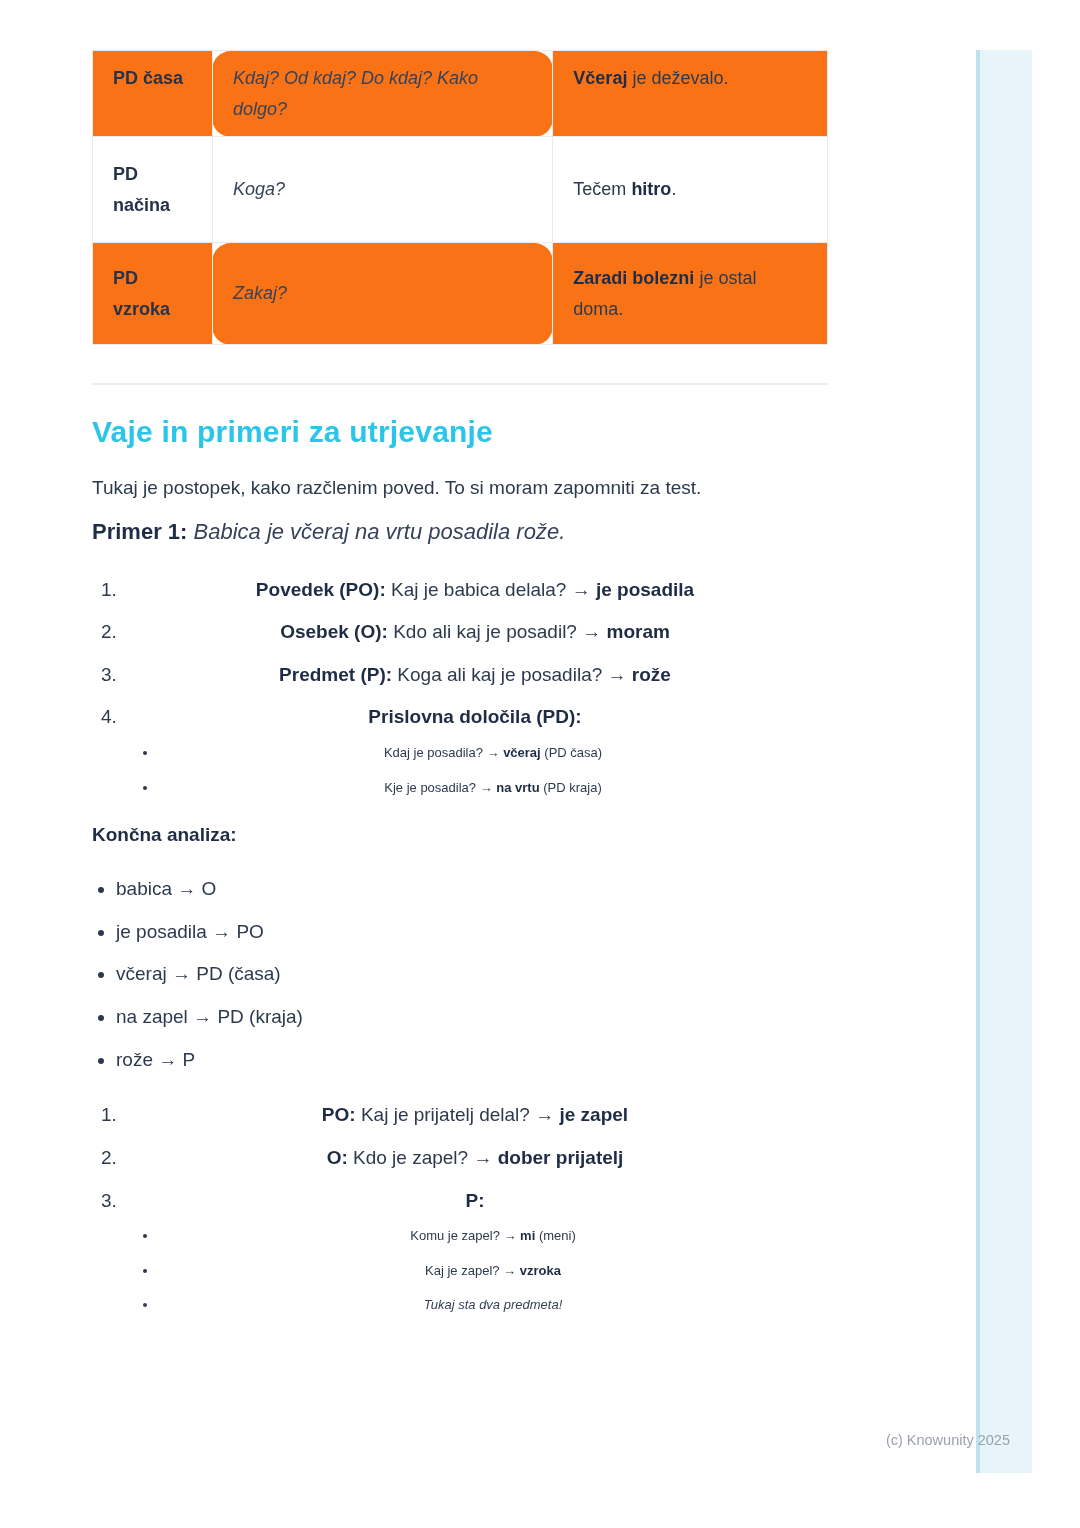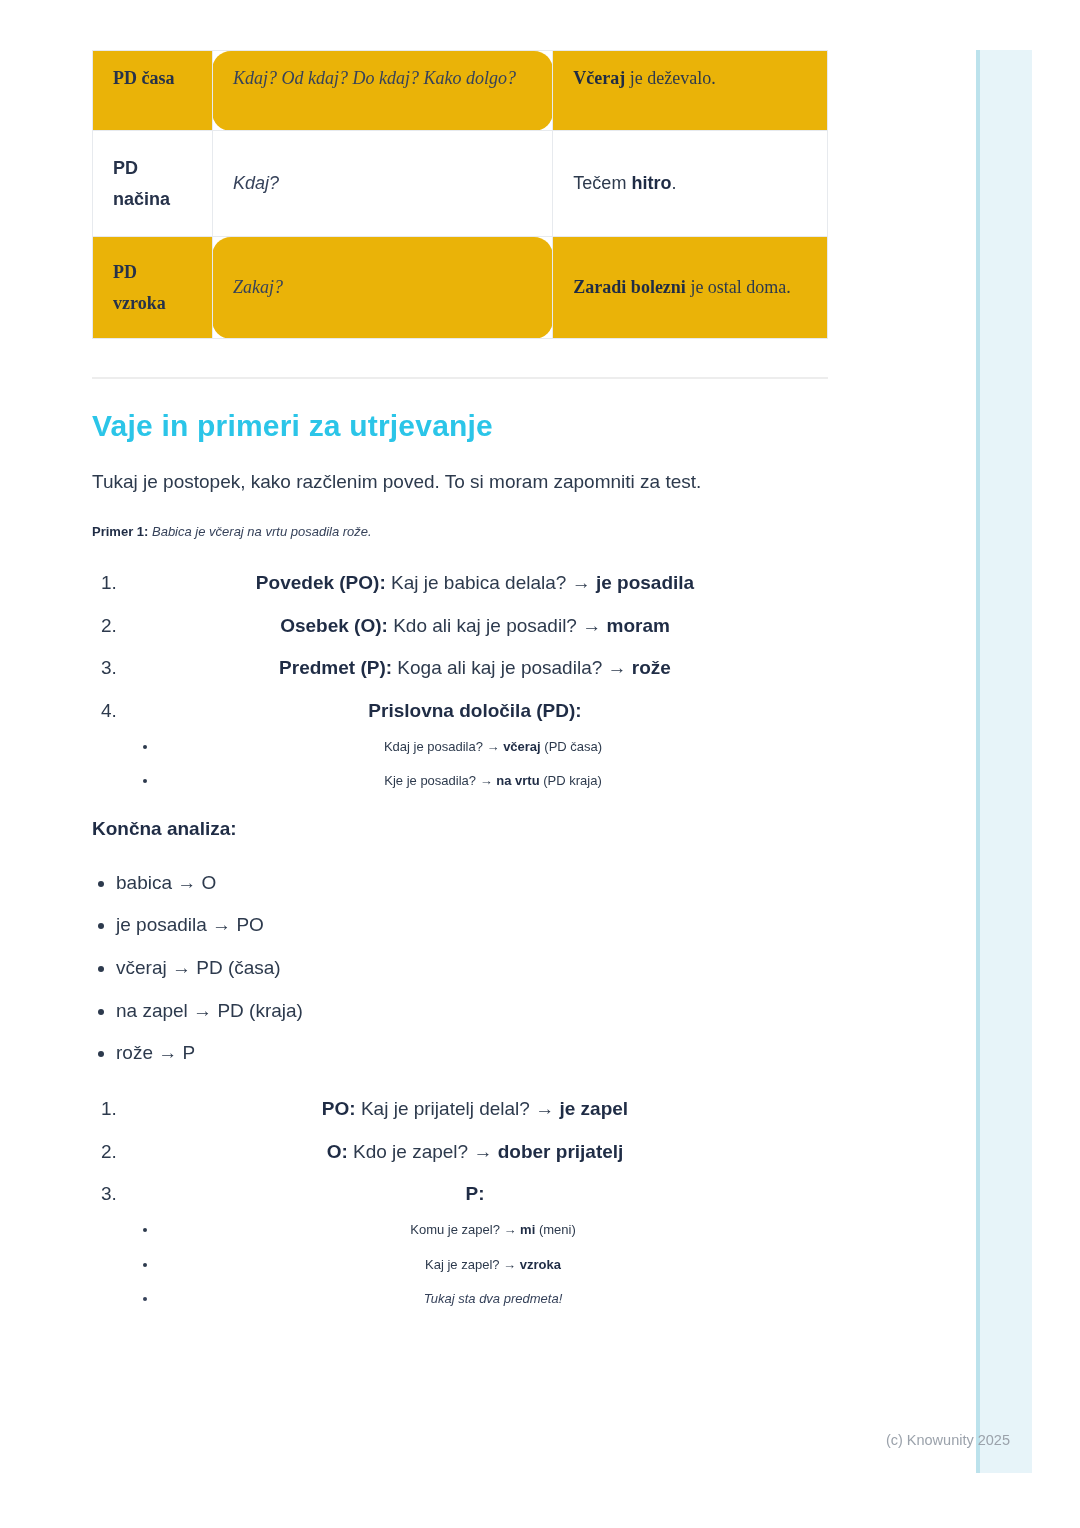--- a/index.html
+++ b/index.html
@@ -36,21 +36,21 @@
     margin-top: 50px;
     font-size: 18px;
   }
   table.pd-table td {
     border: 1px solid #e7eaee;
     vertical-align: middle;
     padding: 12px 20px;
     line-height: 1.7;
     background: #ffffff;
   }
-  table.pd-table tr.row-alt td { background: #eab308; font-family: Liberation Serif, serif; }
+  table.pd-table tr.row-alt td { background: #f97316; }
   tr.row-1 td { height: 80px; vertical-align: top; }
   tr.row-2 td { height: 106px; }
   tr.row-3 td { height: 102px; }
   td.col-label  { width: 120px; font-weight: bold; color: #26324a; }
   td.col-question { width: 341px; font-style: italic; color: #36425a; border-radius: 19px; }
   td.col-example { width: 275px; }
   .b { font-weight: bold; color: #1f2c45; }
 
   
   hr.divider {
@@ -66,22 +66,22 @@
     font-weight: bold;
     color: #2bc5e8;
     letter-spacing: 0.2px;
   }
   p.intro {
     margin: 26px 0 0 0;
     font-size: 19px;
     line-height: 1.35;
   }
   p.primer {
-    margin: 28px 0 0 0;
-    font-size: 13px;
+    margin: 16px 0 0 0;
+    font-size: 22px;
     line-height: 1.35;
   }
   p.primer .label { font-weight: bold; color: #1f2c45; }
   p.primer .sentence { font-style: italic; color: #36425a; }
 
   ol.steps {
     margin: 30px 0 0 0;
     padding-left: 30px;
     font-size: 19px;
     line-height: 1.35;
@@ -132,21 +132,21 @@
 
   <table class="pd-table">
     <tbody>
       <tr class="row-1 row-alt">
         <td class="col-label">PD časa</td>
         <td class="col-question">Kdaj? Od kdaj? Do kdaj? Kako dolgo?</td>
         <td class="col-example"><span></span><span class="b">Včeraj</span><span> je deževalo.</span></td>
       </tr>
       <tr class="row-2">
         <td class="col-label">PD načina</td>
-        <td class="col-question">Kdaj?</td>
+        <td class="col-question">Koga?</td>
         <td class="col-example"><span>Tečem </span><span class="b">hitro</span><span>.</span></td>
       </tr>
       <tr class="row-3 row-alt">
         <td class="col-label">PD vzroka</td>
         <td class="col-question">Zakaj?</td>
         <td class="col-example"><span></span><span class="b">Zaradi bolezni</span><span> je ostal doma.</span></td>
       </tr>
     </tbody>
   </table>
 

